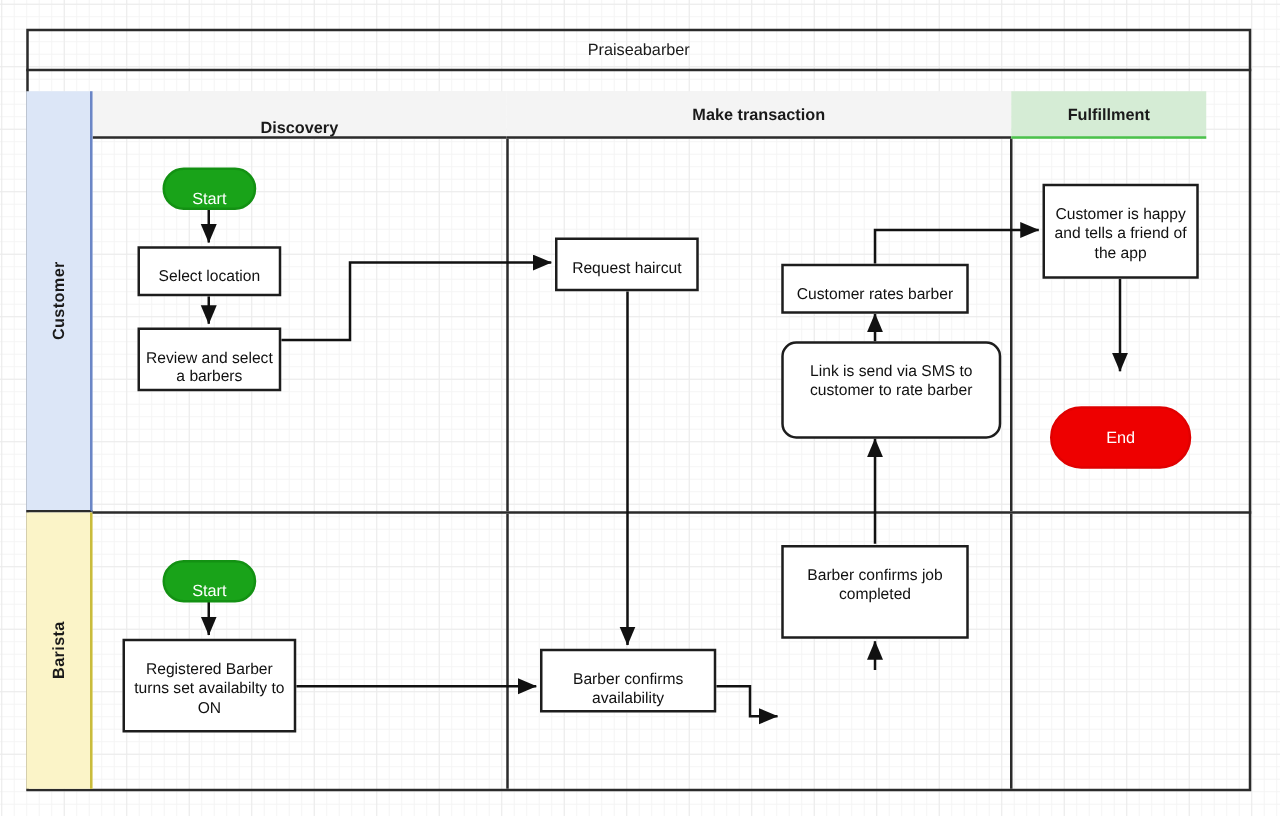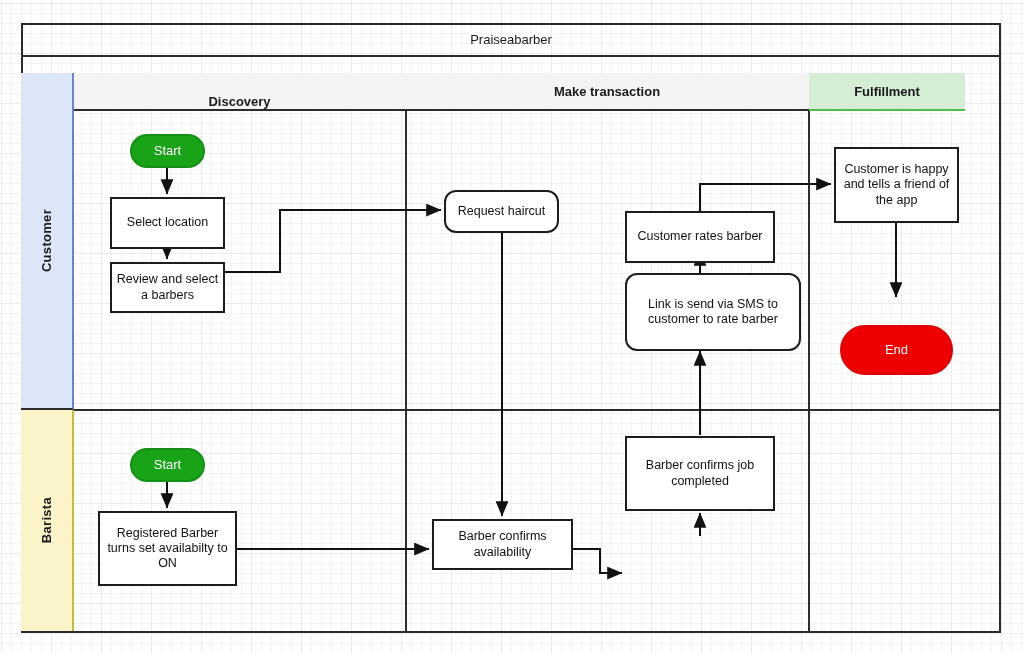--- a/index.html
+++ b/index.html
@@ -134,21 +134,20 @@
   .vdiv-a1 { left: 405px; top: 111px; height: 298px; }
   .vdiv-a2 { left: 405px; top: 411px; height: 220px; }
   .vdiv-b1 { left: 808px; top: 111px; height: 298px; }
   .vdiv-b2 { left: 808px; top: 411px; height: 220px; }
 
   
   .node {
     position: absolute;
     box-sizing: border-box;
     display: flex;
-    align-items: center;
     justify-content: center;
     text-align: center;
     font-size: 12.5px;
     line-height: 1.22;
     color: #111111;
     background: #ffffff;
     border: 2px solid #1d1d1d;
     z-index: 5;
     padding: 15px 4px;
   }
@@ -234,33 +233,33 @@
       <path d="M573,549 L600,549 L600,573 L622,573"></path>
 
       <path d="M700,536 L700,513"></path>
     </g>
   </svg>
 
   <div class="node terminator start" style="left:130px;top:134px;width:75px;height:28px;">
     <span>Start</span>
   </div>
 
-  <div class="node" style="left:110px;top:197px;width:115px;height:52px;">
+  <div class="node" style="left:110px;top:197px;width:115px;height:40px;">
     <span>Select location</span>
   </div>
 
   <div class="node" style="left:110px;top:262px;width:115px;height:51px;">
     <span>Review and select a barbers</span>
   </div>
 
-  <div class="node" style="left:444px;top:190px;width:115px;height:43px;border-radius:12px;">
+  <div class="node" style="left:444px;top:190px;width:115px;height:43px;">
     <span>Request haircut</span>
   </div>
 
-  <div class="node" style="left:625px;top:211px;width:150px;height:52px;">
+  <div class="node" style="left:625px;top:211px;width:150px;height:40px;">
     <span>Customer rates barber</span>
   </div>
 
   <div class="node rounded" style="left:625px;top:273px;width:176px;height:78px;">
     <span>Link is send via SMS to customer to rate barber</span>
   </div>
 
   <div class="node" style="left:834px;top:147px;width:125px;height:76px;">
     <span>Customer is happy and tells a friend of the app</span>
   </div>

